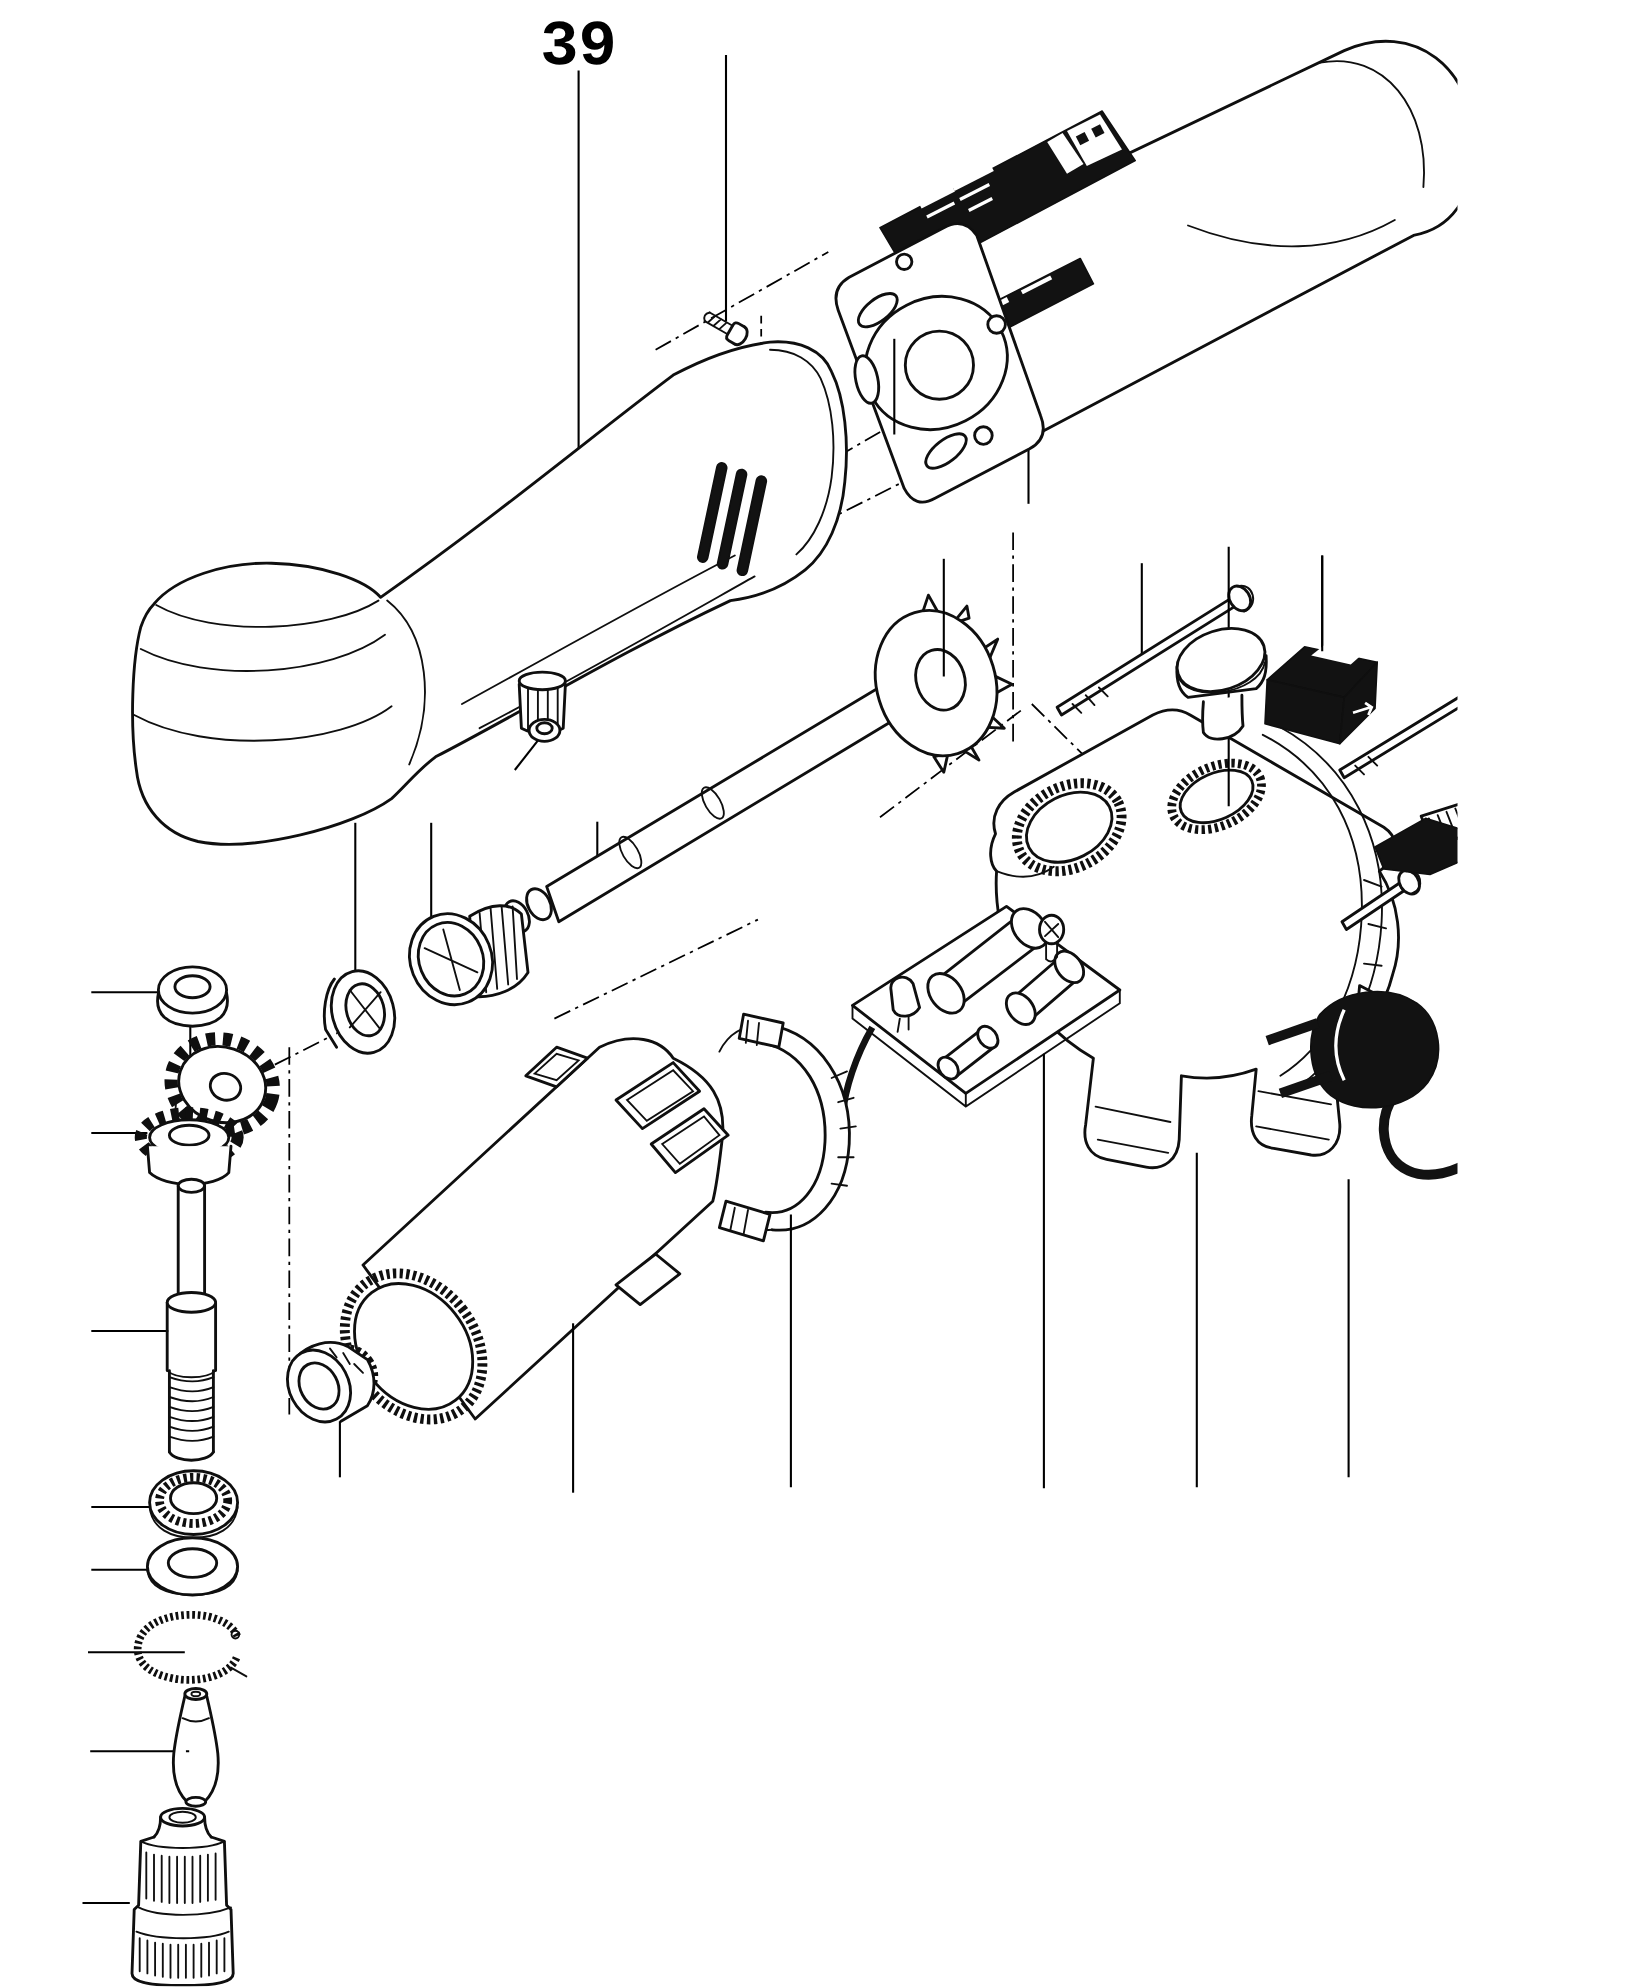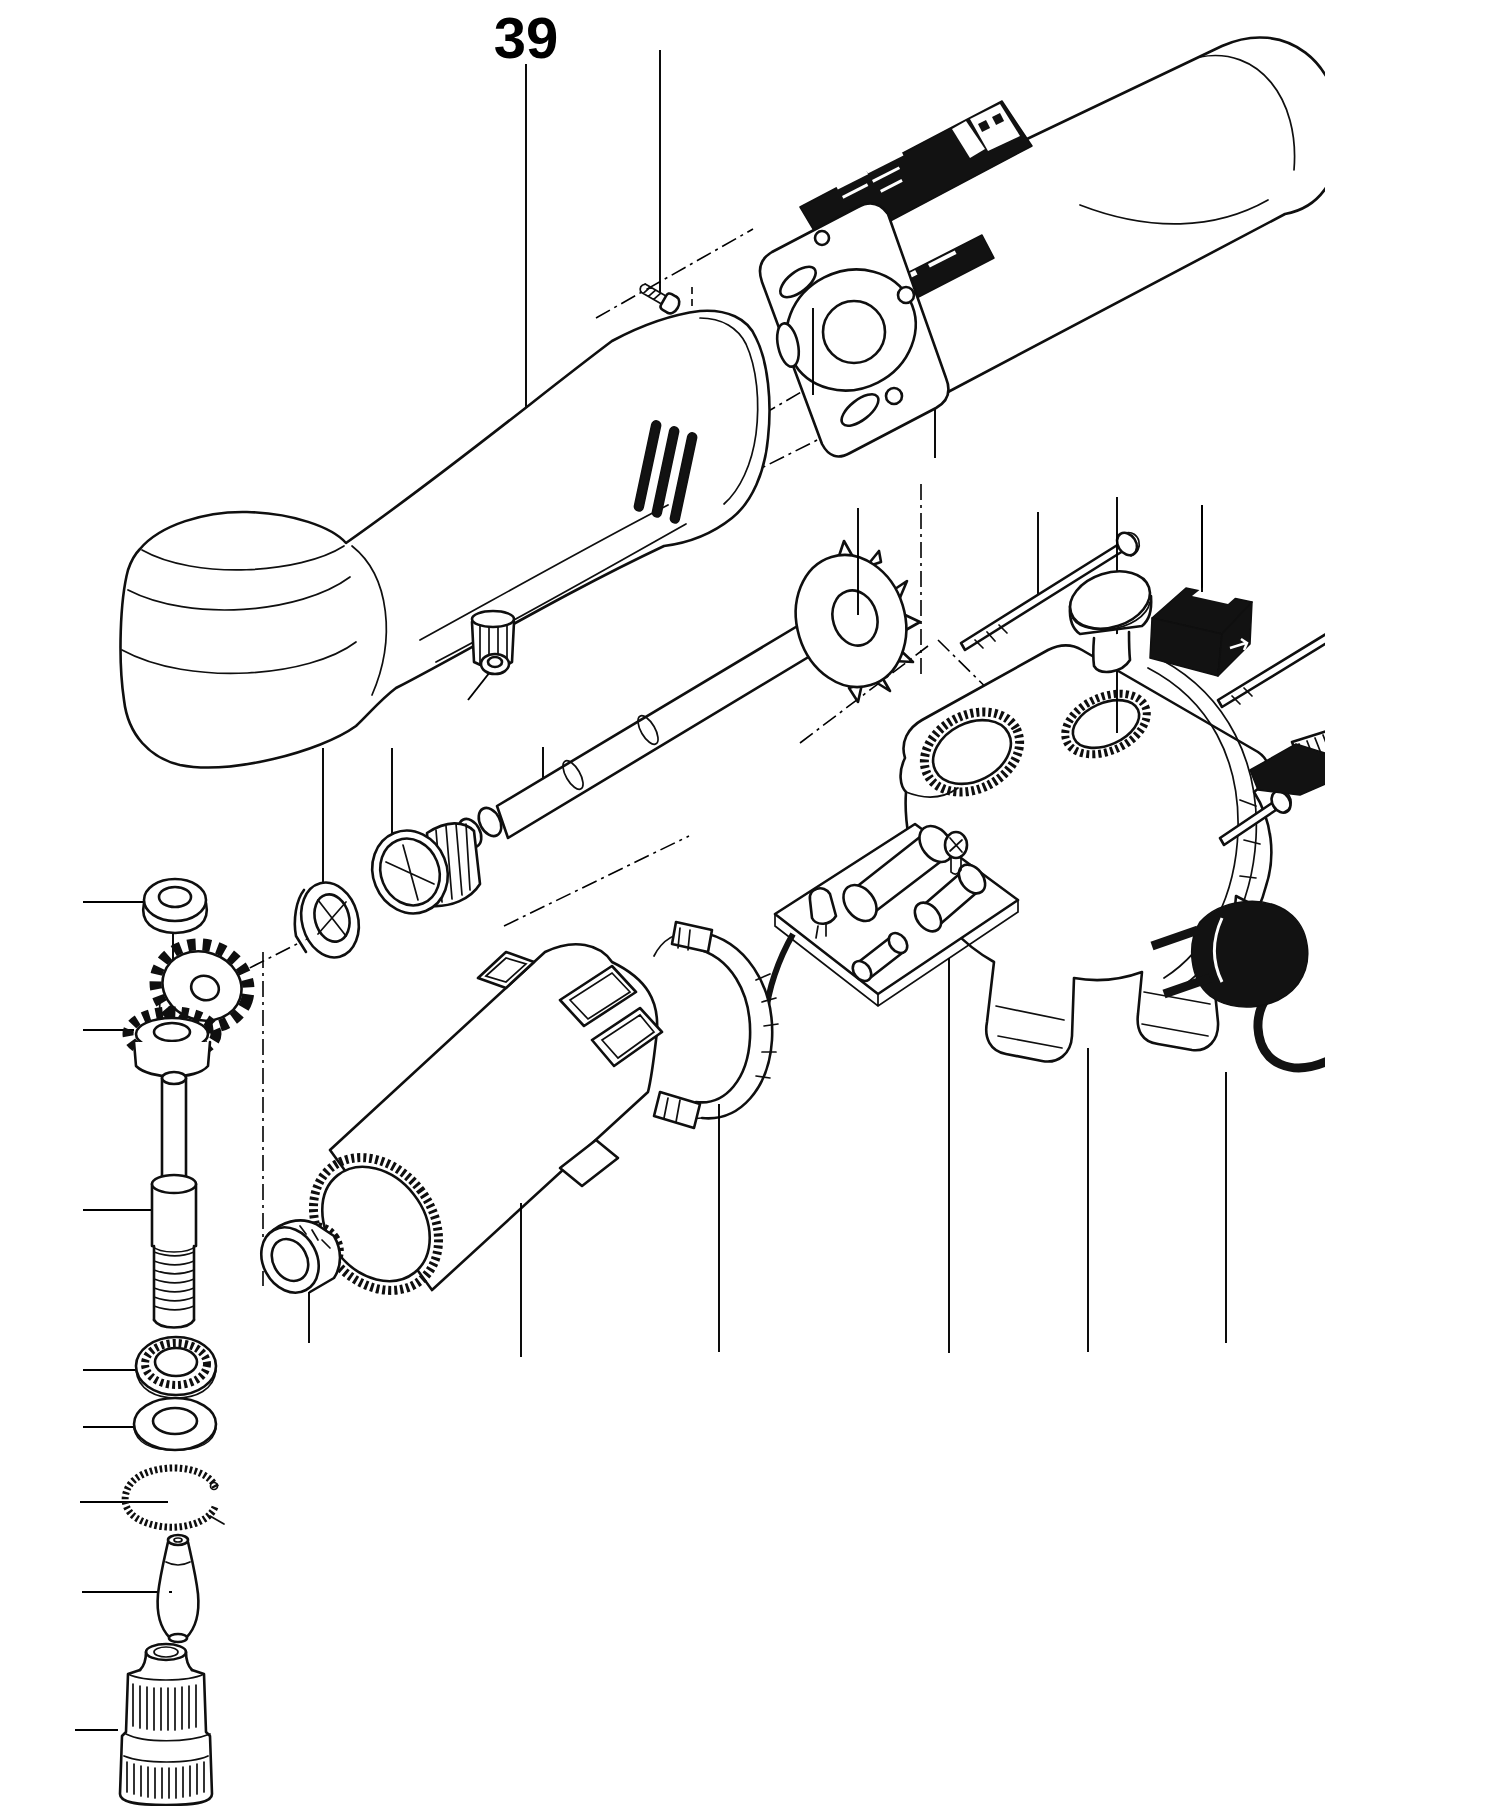--- a/index.html
+++ b/index.html
@@ -1,17 +1,17 @@
 <!DOCTYPE html>
 <html><head>
 <meta charset="utf-8">
 <style>
   html,body{margin:0;padding:0;background:#fff;}
   .stage{position:relative;width:1325px;height:1806px;background:#ffffff;overflow:hidden;
-         font-family:Liberation Sans, sans-serif;}
+         font-family:Liberation Mono, monospace;}
   svg{position:absolute;left:0;top:0;}
   .outl{fill:#ffffff;stroke:#0f0f0f;stroke-width:2.6;stroke-linejoin:round;stroke-linecap:round;}
   .fine{fill:none;stroke:#0f0f0f;stroke-width:1.7;stroke-linecap:round;}
   .ld{fill:none;stroke:#000;stroke-width:1.9;stroke-linecap:butt;}
   .dd{fill:none;stroke:#000;stroke-width:1.6;stroke-dasharray:16 5 3 5;}
   .dsh{fill:none;stroke:#000;stroke-width:1.6;stroke-dasharray:7 5;}
   .blk{fill:#121212;stroke:#0f0f0f;stroke-width:1.5;stroke-linejoin:round;}
   .wht{fill:#ffffff;stroke:none;}
   .teeth{fill:none;stroke:#0f0f0f;}
   .callout{font-weight:bold;font-size:58px;fill:#000;}

